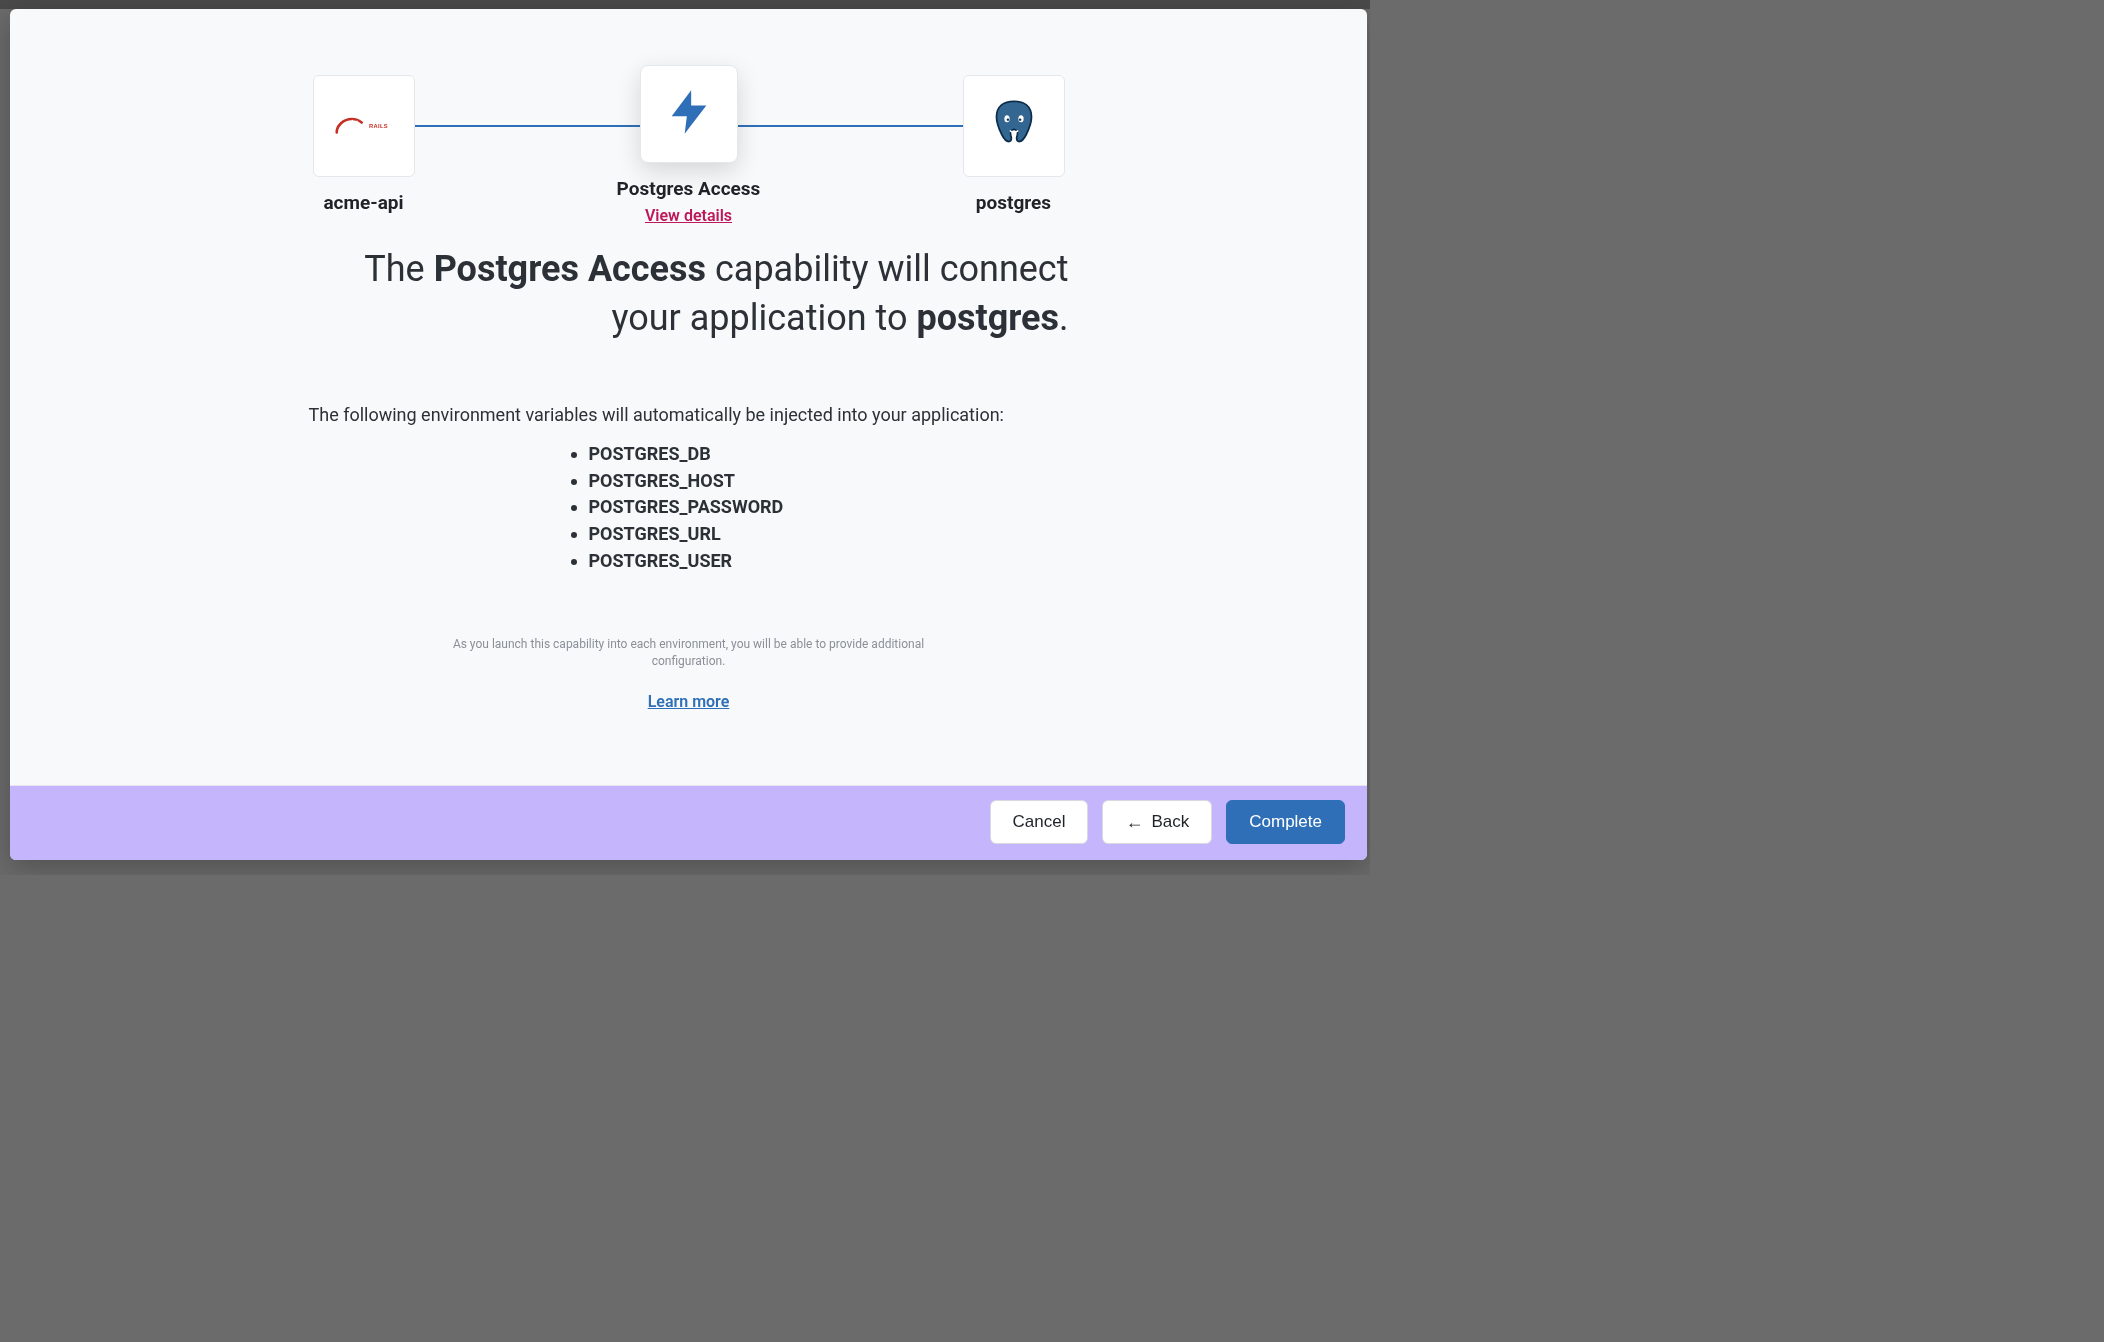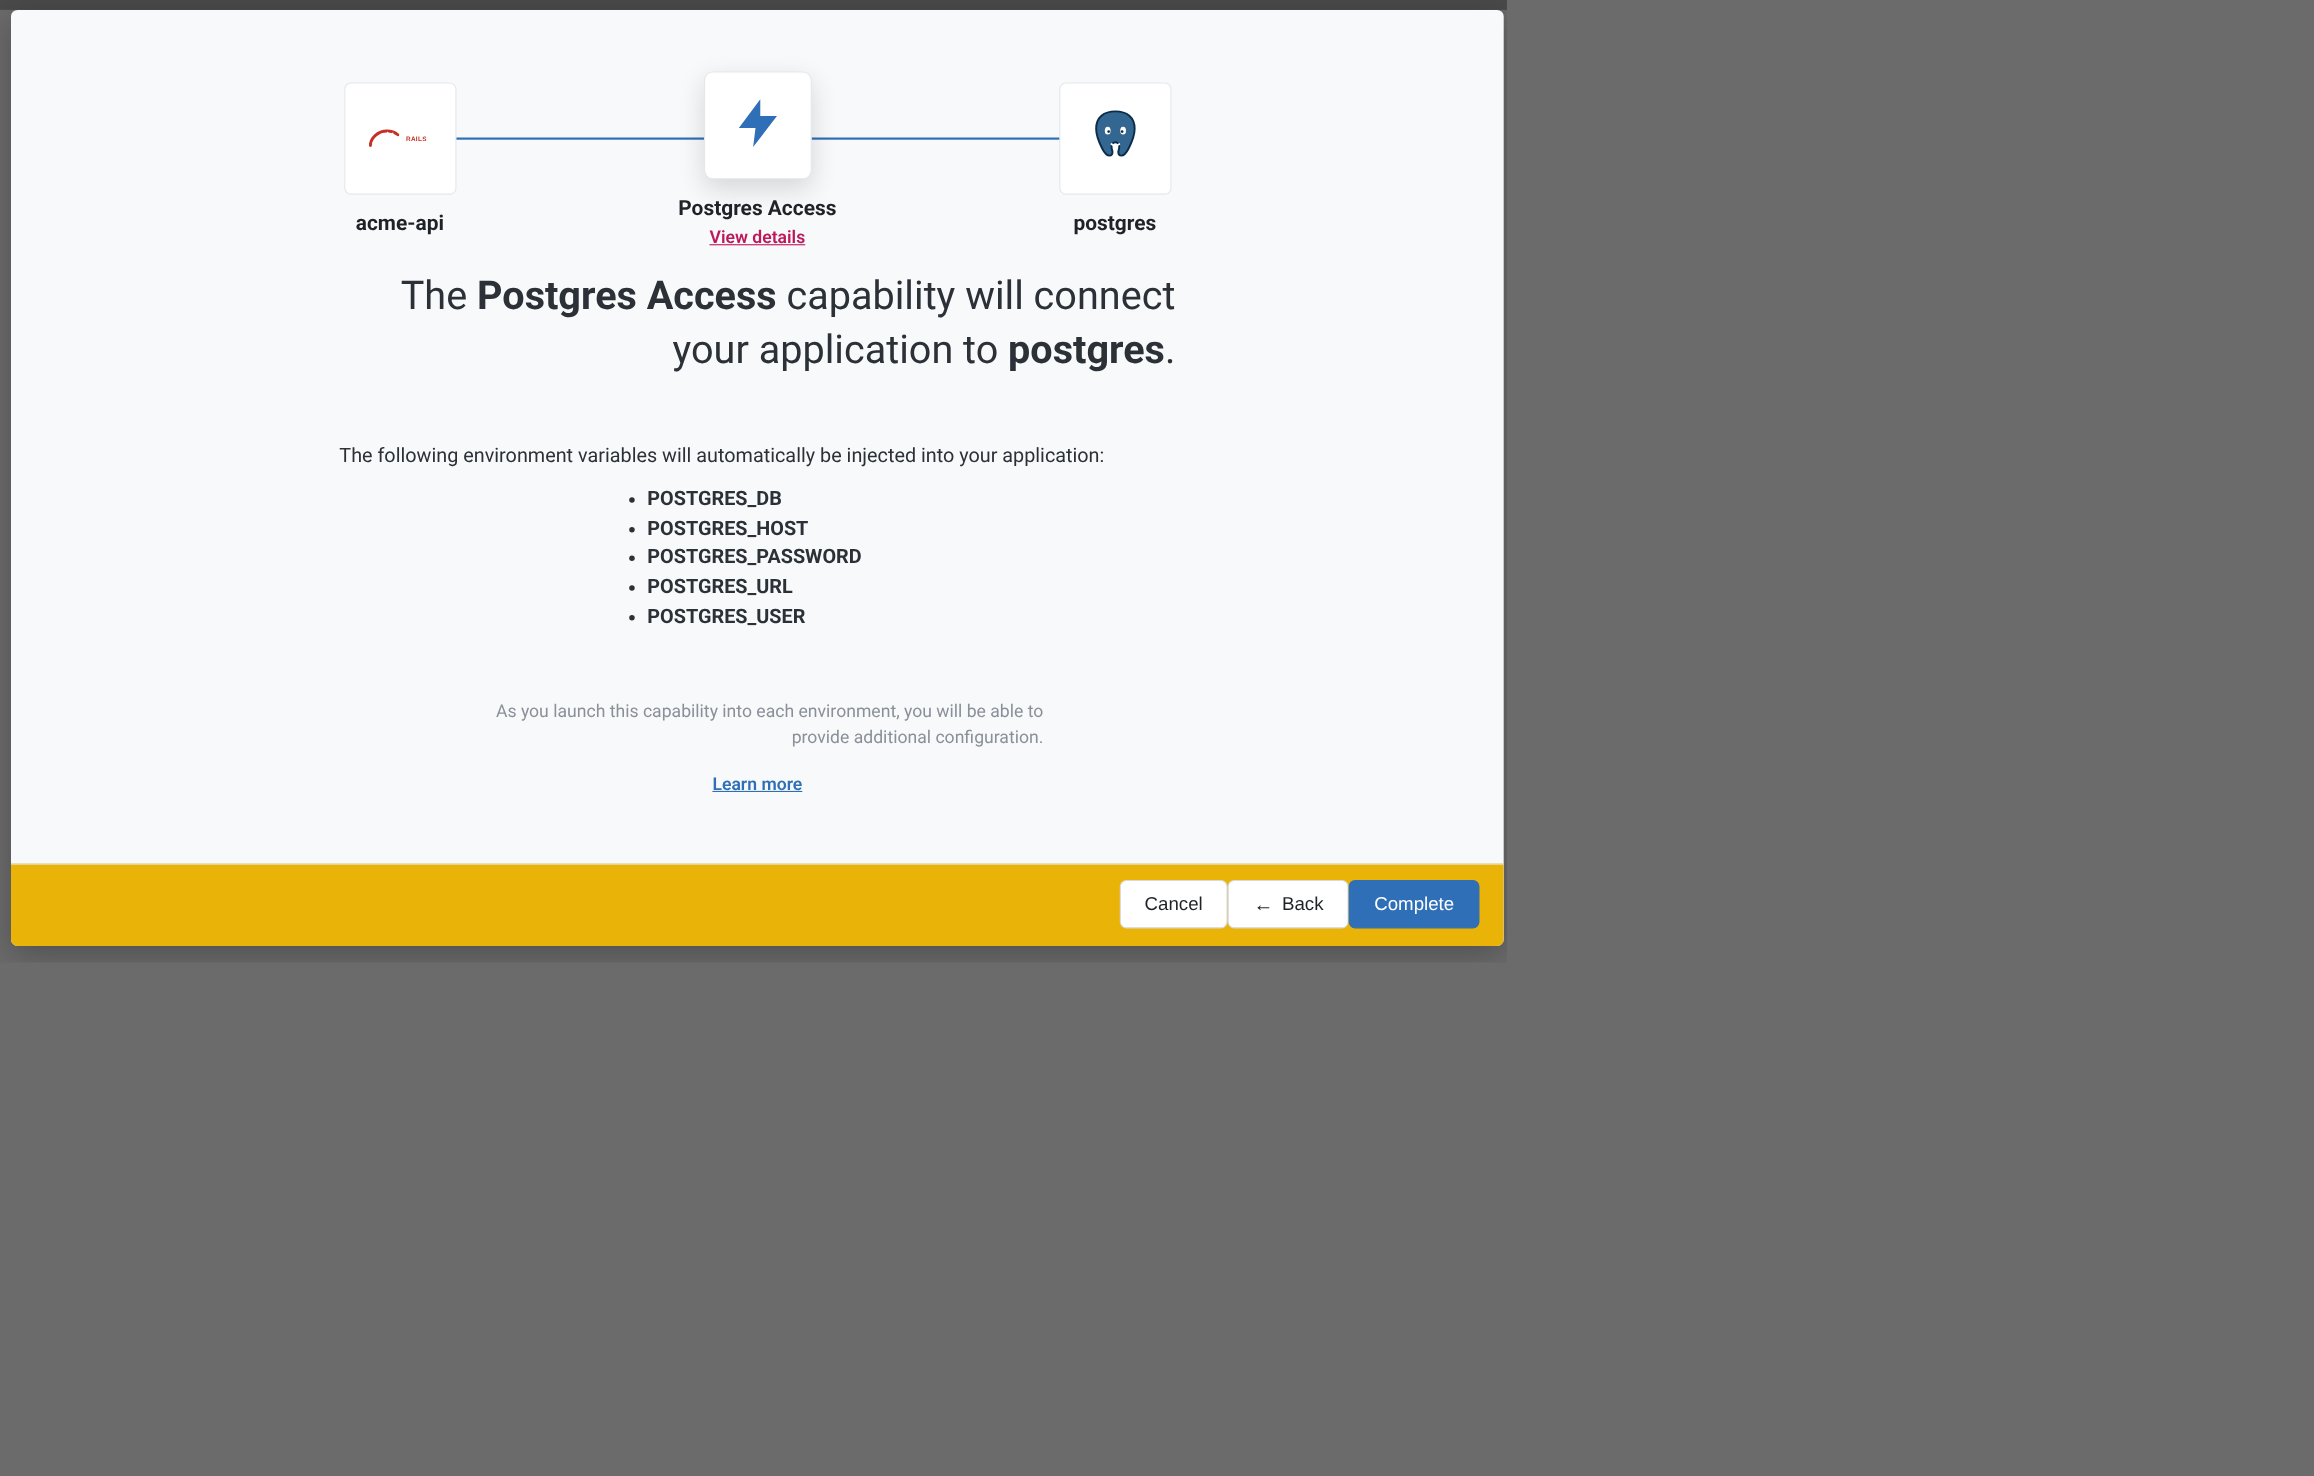--- a/index.html
+++ b/index.html
@@ -122,39 +122,40 @@
       font-size: 18px;
       font-weight: 700;
       color: #2b3137;
       line-height: 1.48;
       text-align: left;
       margin-left: 18px;
     }
     .hint {
       margin-top: 62px;
       max-width: 520px;
-      text-align: right;
-      font-size: 16px;
+      text-align: center;
+      font-size: 12px;
       color: #8a9099;
       line-height: 1.4;
     }
     .learnmore {
       margin-top: 22px;
       font-size: 16px;
       font-weight: 600;
       color: #2f6fb7;
       text-decoration: underline;
       cursor: pointer;
     }
     .modal-footer {
       border-top: 1px solid #e5e7ea;
       padding: 14px 22px 16px 35px;
       display: flex;
       justify-content: flex-end;
-      background: #eab308;
+      gap: 14px;
+      background: #c4b5fd;
     }
     .btn {
       height: 44px;
       padding: 0 22px;
       border-radius: 6px;
       font-size: 17px;
       font-weight: 500;
       display: inline-flex;
       align-items: center;
       gap: 8px;

